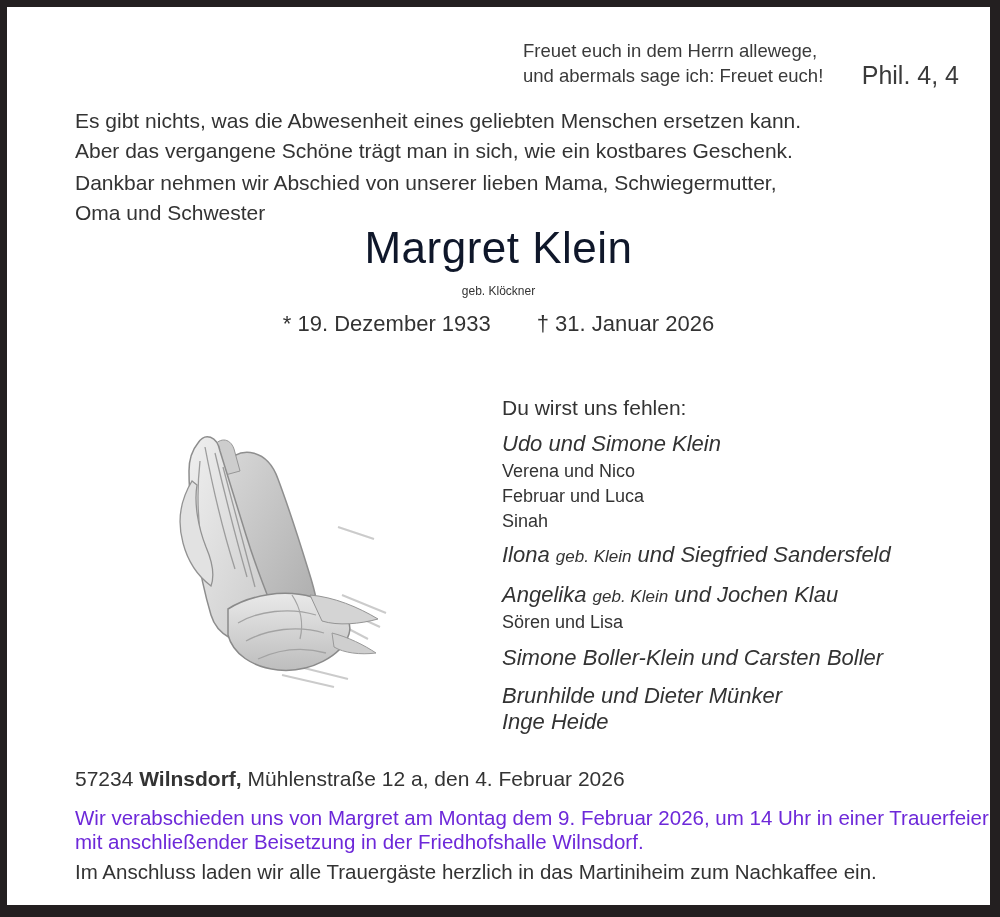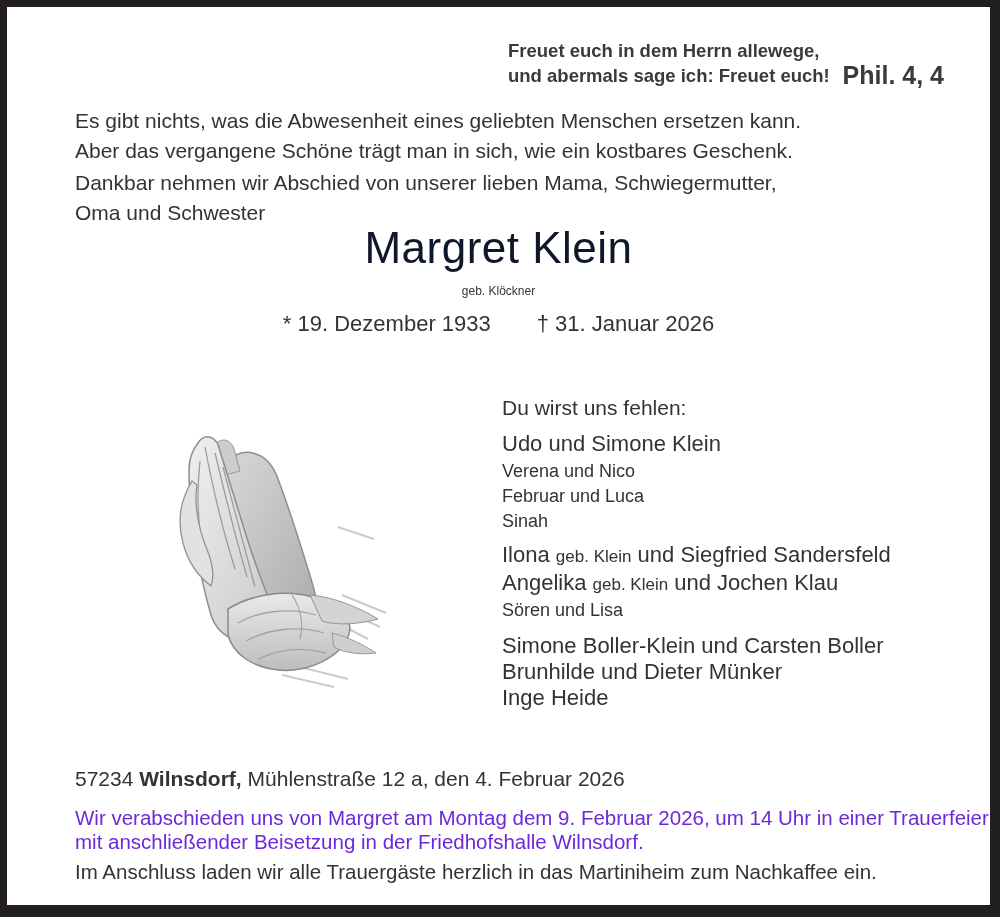--- a/index.html
+++ b/index.html
@@ -13,23 +13,23 @@
     border-width:7px 10px 12px 7px;
     font-family:"Liberation Sans","DejaVu Sans",sans-serif;
     color:#2e2e2e;
     overflow:hidden;
   }
   .abs{position:absolute;}
   .nowrap{white-space:nowrap;}
 
   
   .quote-block{
-    left:501px;top:31px;width:436px;
+    left:516px;top:31px;width:436px;
     display:flex;justify-content:space-between;align-items:flex-end;
-    font-size:18.5px;line-height:25px;color:#3a3a3a;font-weight:bold;
+    font-size:18.5px;line-height:25px;color:#3a3a3a;
   }
   .quote-cite{font-size:25px;padding-left:10px;margin-top:9px;}
 
   
   .intro{left:68px;top:99px;font-size:21px;line-height:29.5px;color:#333;}
   .intro .para2{margin-top:3px;}
 
   
   .name-block{left:0;top:205px;width:983px;text-align:center;}
   .deceased-name{
@@ -39,25 +39,25 @@
   .maiden-name{font-size:12px;color:#333;}
   .dates-row{margin-top:13px;font-size:22px;color:#333;}
   .dates-row .death-date{margin-left:46px;}
 
   
   .artwork{left:135px;top:420px;width:256px;height:268px;}
 
   
   .mourners{left:495px;top:388px;color:#333;}
   .mourners-heading{font-size:21px;line-height:26px;}
-  .m-primary{font-size:22px;line-height:26px;}
+  .m-primary{font-size:22px;line-height:26px;font-style:italic;}
   .m-secondary{font-size:18px;line-height:25px;}
   .m-small{font-size:17px;}
   .mt10{margin-top:10px;} .mt2{margin-top:2px;} .mt0{margin-top:0;}
-  .mt8{margin-top:8px;} .mt12{}
+  .mt8{margin-top:8px;} .mt12{margin-top:12px;}
 
   
   .footer-address{left:68px;top:760px;font-size:21px;color:#333;}
   .footer-address b{font-weight:700;}
   .funeral-info{left:68px;top:799px;font-size:20.5px;line-height:24px;color:#6d28d9;}
   .coffee-info{left:68px;top:853px;font-size:20.5px;color:#333;}
 </style>
 </head>
 <body>
 

